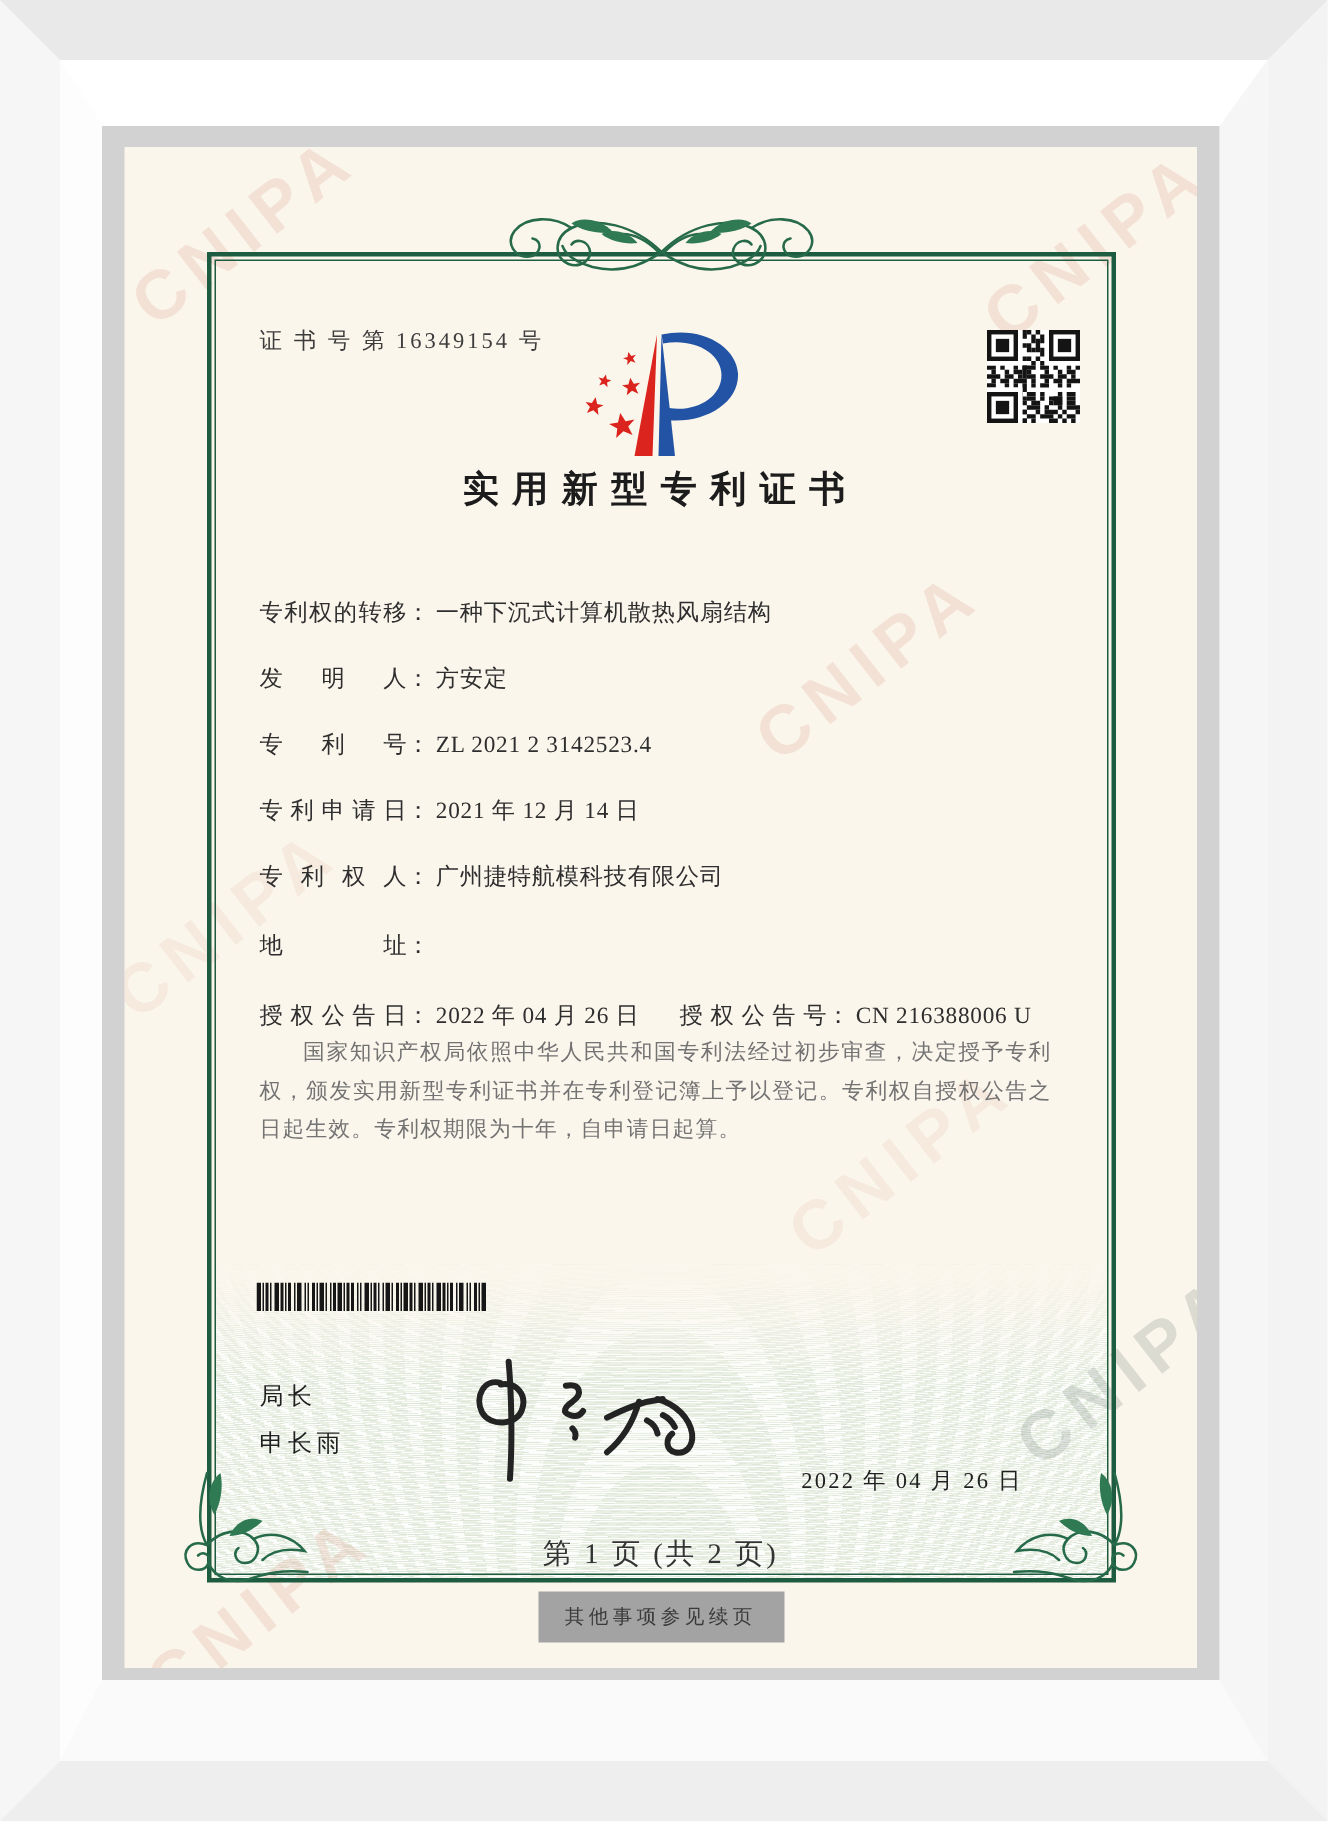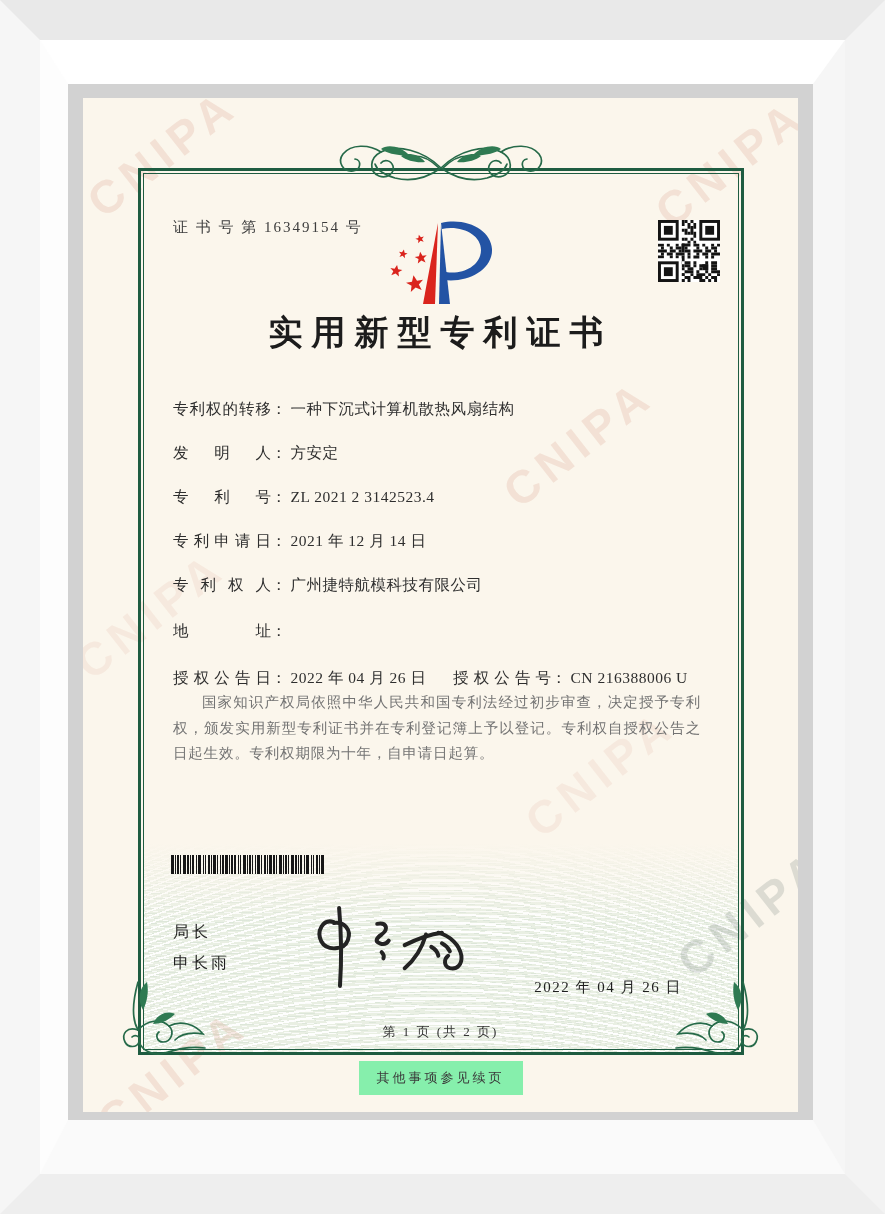--- a/index.html
+++ b/index.html
@@ -35,21 +35,21 @@
         repeating-radial-gradient(140% 90% at 50% -60%, rgba(255,255,255,.95) 0 1.2px, rgba(255,255,255,0) 1.2px 5px),
         repeating-radial-gradient(160% 100% at 50% 170%, rgba(255,255,255,.8) 0 1.2px, rgba(255,255,255,0) 1.2px 6px),
         repeating-radial-gradient(120% 80% at 18% 150%, rgba(27,94,63,.06) 0 1.5px, rgba(27,94,63,0) 1.5px 7px);}
   .guilloche::before{content:"";position:absolute;inset:0;
       background:linear-gradient(180deg,#fbf6ec 0%,rgba(251,246,236,0) 38%);}
   
   .cert-no{position:absolute;left:90px;top:120px;font-size:15px;letter-spacing:2px;color:#3d3d3d;z-index:3;}
   .logo{position:absolute;left:303px;top:120px;z-index:3;}
   .qr{position:absolute;left:575px;top:122px;z-index:3;}
   .title{position:absolute;left:0;top:212px;width:100%;text-align:center;
-      font-size:34px;font-weight:bold;letter-spacing:9px;color:#1c1c1c;z-index:3;}
+      font-size:24px;font-weight:bold;letter-spacing:9px;color:#1c1c1c;z-index:3;}
   .fields{position:absolute;left:90px;top:300px;width:545px;z-index:3;
       font-size:15.5px;color:#2e2e2e;}
   .f-row{line-height:22px;margin-bottom:22px;white-space:nowrap;}
   .f-label{display:inline-block;width:98px;text-align:justify;text-align-last:justify;vertical-align:top;}
   .f-colon{margin-right:4px;}
   .f-value{letter-spacing:.5px;}
   .f-row.addr{white-space:normal;line-height:25px;margin-bottom:24px;}
   .addr-lines{display:inline-block;vertical-align:top;}
   .addr-lines span{display:block;}
   .f-row.grant{position:relative;margin-bottom:0;}
@@ -57,23 +57,23 @@
   .paras{position:absolute;left:90px;top:592px;width:528px;z-index:3;}
   .paras p{margin:0;font-size:14.5px;line-height:25.5px;text-indent:2em;
       letter-spacing:.8px;color:#737373;text-align:justify;}
   .barcode{position:absolute;left:88px;top:757px;z-index:3;}
   .director{position:absolute;left:90px;top:818px;z-index:3;font-size:16px;line-height:31px;
       color:#1f1f1f;font-family:"Liberation Sans","DejaVu Sans",sans-serif;letter-spacing:3px;}
   .signature{position:absolute;left:210px;top:798px;z-index:3;}
   .issue-date{position:absolute;left:435px;top:880px;width:180px;text-align:center;
       font-size:15px;letter-spacing:1.5px;color:#1f1f1f;z-index:3;}
   .page-info{position:absolute;left:0;top:925px;width:100%;text-align:center;
-      font-size:13px;letter-spacing:2px;color:#333;z-index:3;}
+      font-size:19px;letter-spacing:2px;color:#333;z-index:3;}
   .footer-note{position:absolute;left:50%;top:963px;transform:translateX(-50%);
-      background:#86efac;padding:8px 18px;font-size:13px;letter-spacing:3px;
+      background:#a3a3a3;padding:8px 18px;font-size:13px;letter-spacing:3px;
       color:#3a3a3a;z-index:3;white-space:nowrap;}
 </style>
 </head>
 <body>
 
 <div class="stage">
   <div class="frame-bevel-outer"></div>
   <div class="frame-bevel-inner"></div>
   <div class="mat"></div>
 

